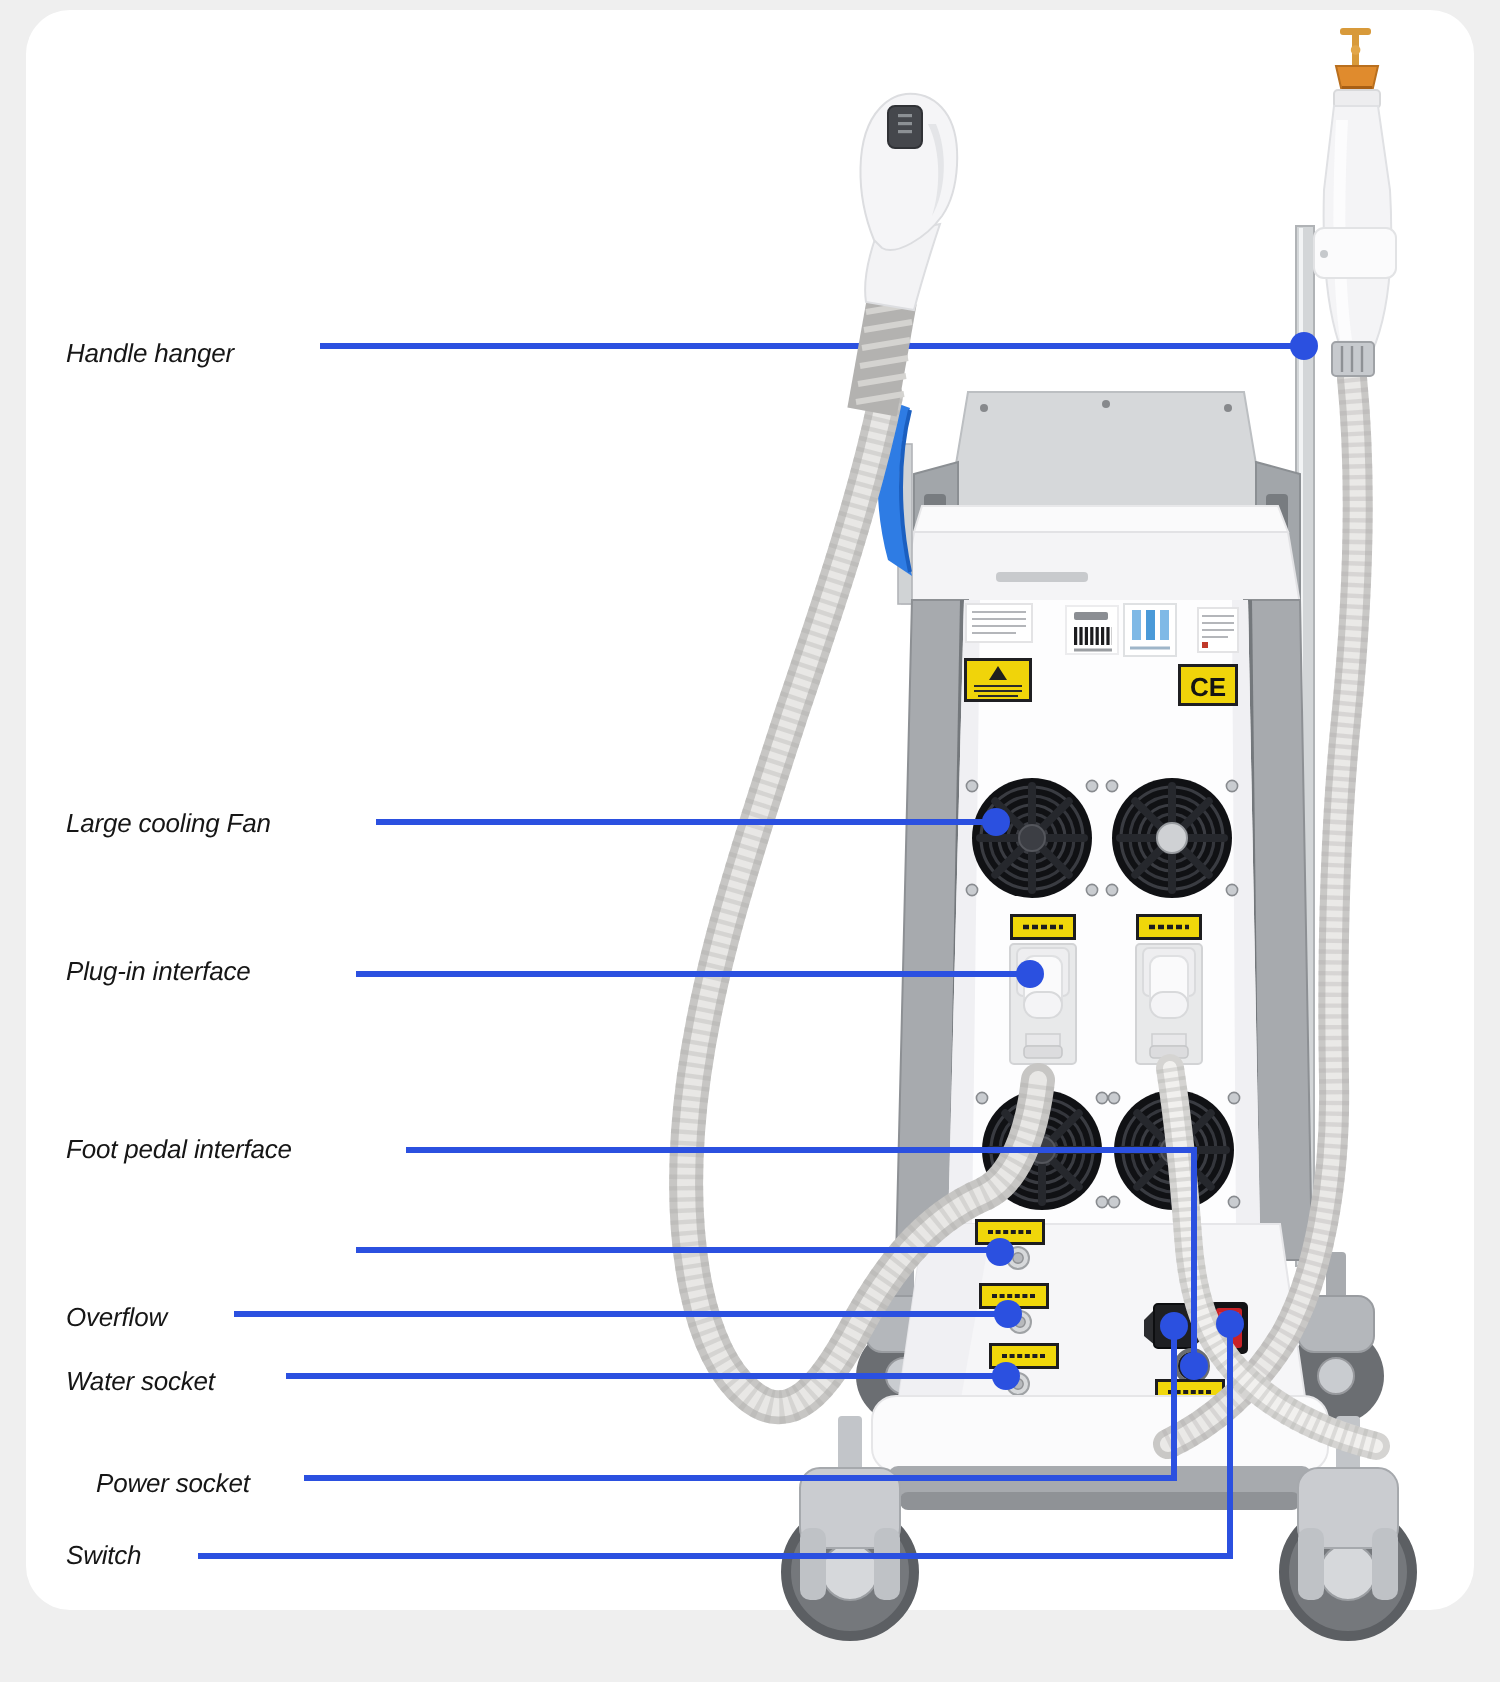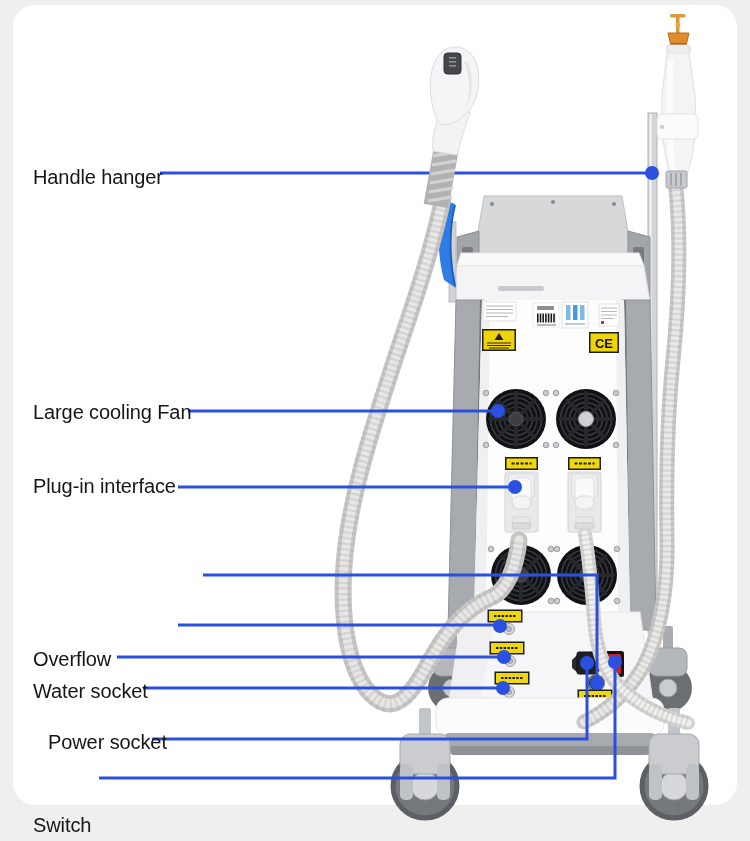--- a/index.html
+++ b/index.html
@@ -1,22 +1,22 @@
 <!DOCTYPE html>
 <html><head>
 <meta charset="utf-8">
 <style>
   html,body{margin:0;padding:0;background:#efefef;}
   .canvas{position:relative;width:750px;height:841px;background:#efefef;overflow:hidden;
           font-family:"Liberation Sans",sans-serif;}
   .card{position:absolute;left:13px;top:5px;width:724px;height:800px;background:#ffffff;
         border-radius:22px;}
   .art{position:absolute;left:0;top:0;width:750px;height:841px;}
-  .ann-label{position:absolute;font-size:20px;line-height:22px;color:#161616;
-             white-space:nowrap;letter-spacing:-0.1px;}
+  .ann-label{position:absolute;font-size:13px;line-height:22px;color:#161616;
+             white-space:nowrap;letter-spacing:-0.1px;font-style:italic;}
 </style>
 </head>
 <body>
 
 <div class="canvas">
   <div class="card"></div>
 
   <svg class="art" viewBox="0 0 750 841">
     <defs>
       <g id="fan">
@@ -311,17 +311,18 @@
       <circle cx="504" cy="657" r="7"></circle>
       <circle cx="503" cy="688" r="7"></circle>
       <circle cx="587" cy="663" r="7"></circle>
       <circle cx="615" cy="662" r="7"></circle>
     </g>
   </svg>
 
   <div class="ann-label" style="left:33px;top:166px">Handle hanger</div>
   <div class="ann-label" style="left:33px;top:401px">Large cooling Fan</div>
   <div class="ann-label" style="left:33px;top:475px">Plug-in interface</div>
+  <div class="ann-label" style="left:33px;top:564px">Foot pedal interface</div>
   <div class="ann-label" style="left:33px;top:648px">Overflow</div>
   <div class="ann-label" style="left:33px;top:680px">Water socket</div>
   <div class="ann-label" style="left:48px;top:731px">Power socket</div>
-  <div class="ann-label" style="left:33px;top:814px">Switch</div>
+  <div class="ann-label" style="left:33px;top:767px">Switch</div>
 </div>
 
 </body></html>

